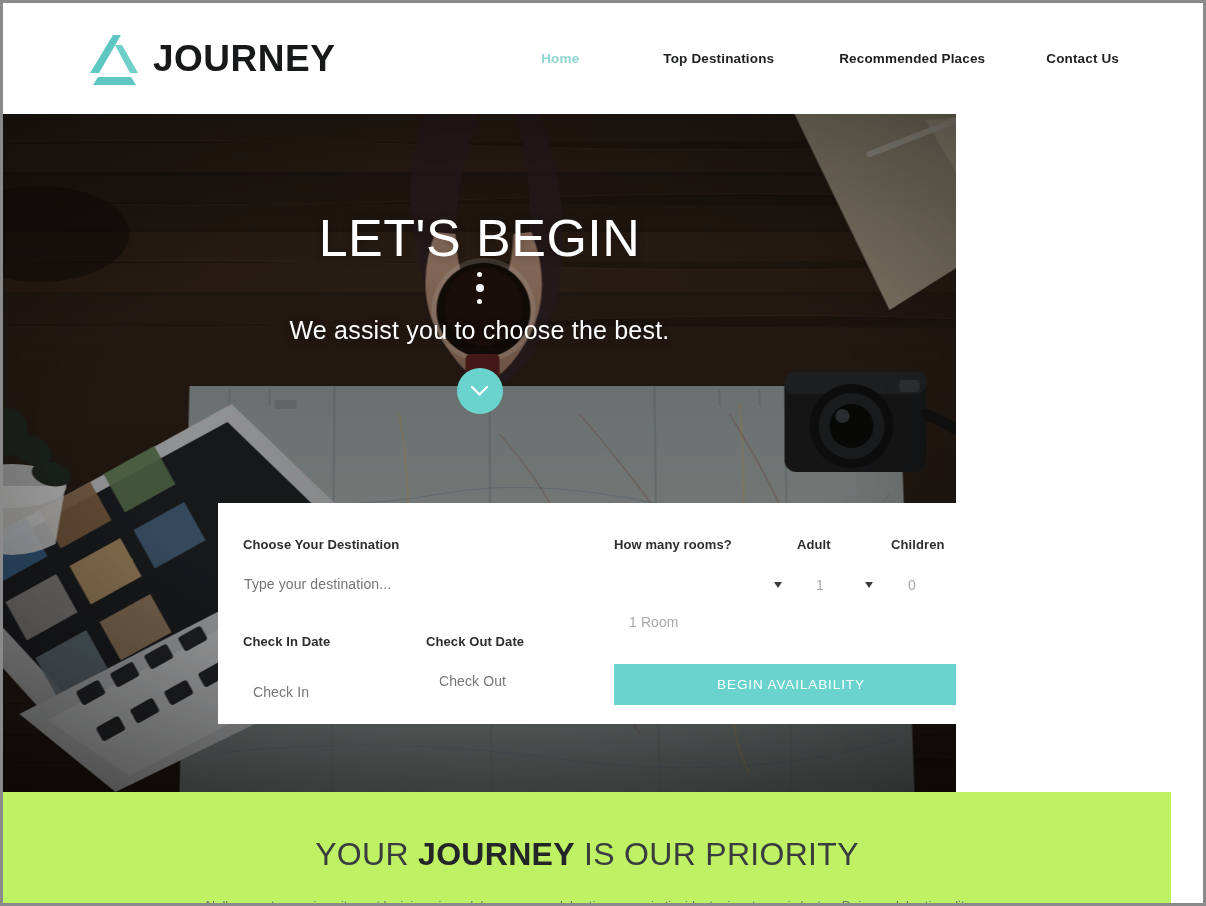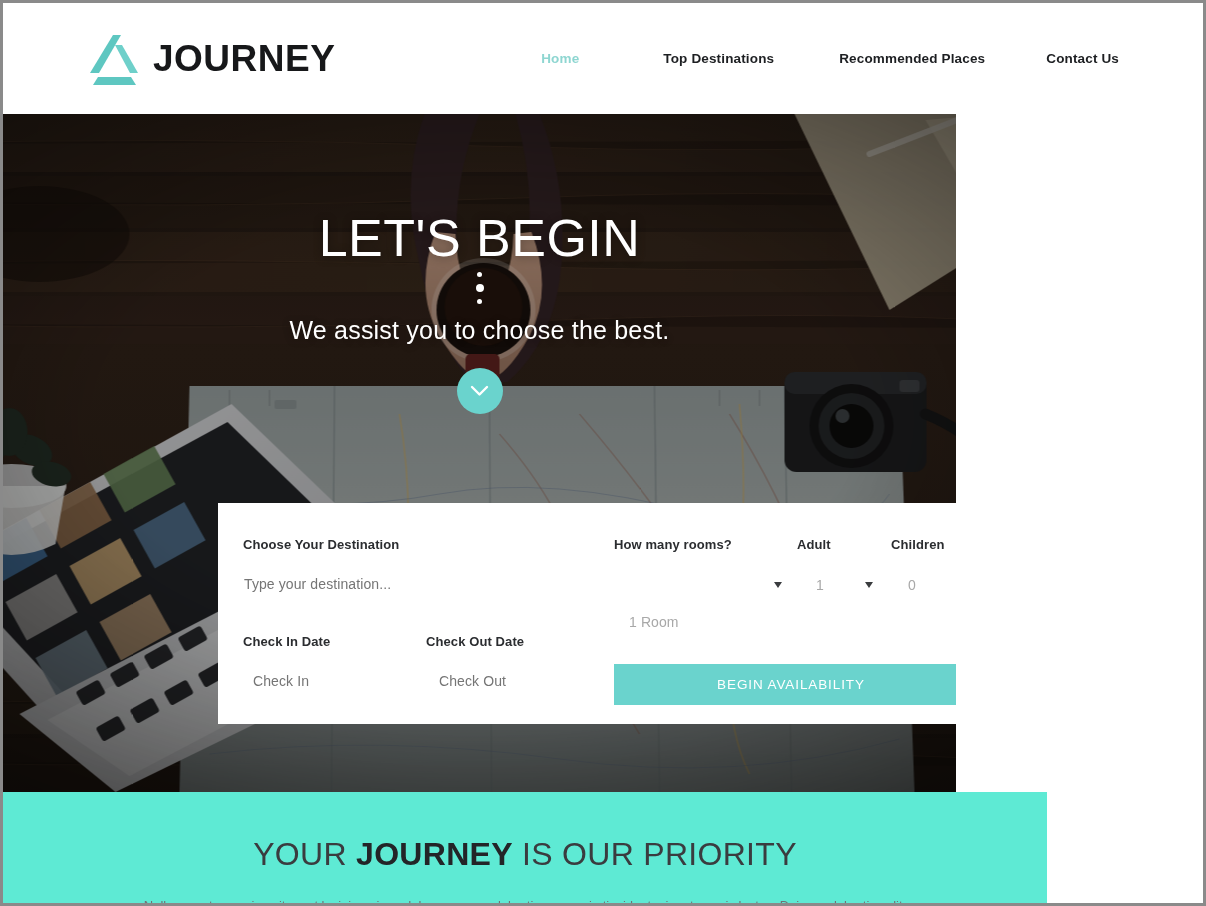--- a/index.html
+++ b/index.html
@@ -222,21 +222,21 @@
 
   .lbl-adult    { left: 579px; top: 34px; }
   .val-adult    { left: 598px; top: 74px; }
   .caret-adult  { left: 647px; top: 79px; }
 
   .lbl-children { left: 673px; top: 34px; }
   .val-children { left: 690px; top: 74px; }
   .caret-children { left: 741px; top: 79px; }
 
   .lbl-checkin  { left: 25px;  top: 131px; }
-  .val-checkin  { left: 35px;  top: 170px; width: 150px; }
+  .val-checkin  { left: 35px;  top: 181px; width: 150px; }
 
   .lbl-checkout { left: 208px; top: 131px; }
   .val-checkout { left: 221px; top: 170px; width: 150px; }
 
   .availability-button {
     position: absolute;
     left: 396px;
     top: 161px;
     width: 354px;
     height: 41px;
@@ -246,23 +246,23 @@
     font-size: 13.5px;
     letter-spacing: 0.9px;
     font-family: "Liberation Sans", sans-serif;
     cursor: pointer;
   }
 
   
   .priority-section {
     position: absolute;
     top: 789px; left: 0;
-    width: 1044px;
+    width: 1168px;
     height: 111px;
-    background: #5eead4;
+    background: #bef264;
     overflow: hidden;
   }
 
   .priority-heading {
     position: absolute;
     top: 46px;
     width: 100%;
     text-align: center;
     font-size: 32px;
     font-weight: normal;

